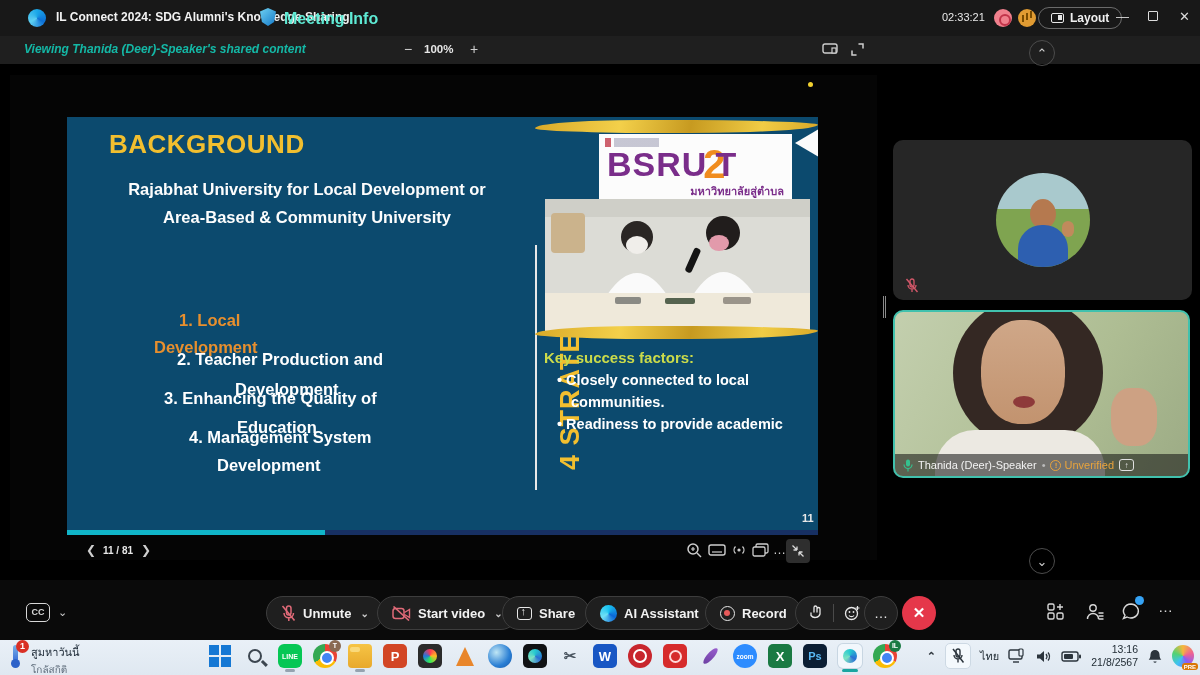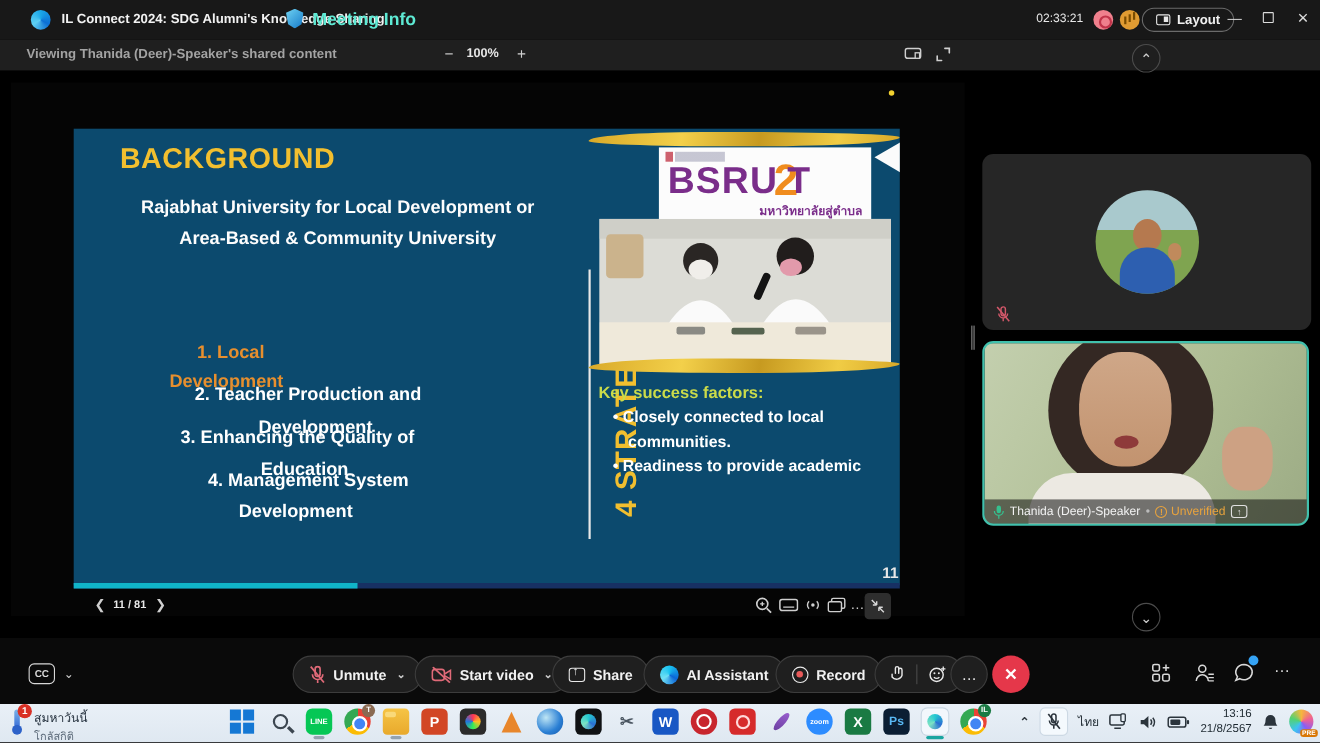--- a/index.html
+++ b/index.html
@@ -25,21 +25,21 @@
   .layout-btn { position:absolute; left:1038px; top:7px; height:22px; padding:0 12px; border:1px solid #6a6a6a; border-radius:12px;
     display:flex; align-items:center; gap:6px; color:#f0f0f0; font-size:12px; font-weight:bold; }
   .layout-glyph { width:13px; height:10px; border:1.5px solid #e8e8e8; border-radius:2px; position:relative; }
   .layout-glyph::after { content:""; position:absolute; right:1px; top:1px; width:4px; height:5px; background:#e8e8e8; }
   .win-btn { position:absolute; top:10px; color:#dcdcdc; font-size:13px; line-height:14px; }
   .min-btn { left:1116px; } .max-btn { left:1148px; } .close-btn { left:1179px; }
   .max-glyph { width:10px; height:10px; border:1.3px solid #dcdcdc; border-radius:1px; }
 
   
   .viewbar { left:0; top:36px; width:1200px; height:28px; background:#1f1f1f; }
-  .viewing-text { position:absolute; left:24px; top:42px; color:#a3a3a3; font-size:12px; font-weight:bold; }
+  .viewing-text { position:absolute; left:24px; top:42px; color:#14b8a6; font-size:12px; font-weight:bold;font-style:italic; }
   .zoom-ctrl { position:absolute; top:41px; color:#cfcfcf; font-size:14px; }
   .zoom-minus { left:404px; } .zoom-plus { left:470px; }
   .zoom-level { position:absolute; left:424px; top:43px; color:#e6e6e6; font-size:11.5px; font-weight:bold; }
   .mini-icon { position:absolute; top:42px; }
 
   
   .content-area { left:10px; top:75px; width:867px; height:485px; background:#050505; }
   .slide { position:absolute; left:57px; top:42px; width:751px; height:415px; background:#0c4a6e; overflow:hidden; }
   .slide-title { position:absolute; left:42px; top:12px; color:#f2bf2f; font-size:26px; font-weight:800; letter-spacing:0.5px; }
   .slide-sub { position:absolute; color:#fdfdfd; font-weight:bold; font-size:16.5px; width:480px; text-align:center; left:0; }
@@ -54,21 +54,21 @@
     background:linear-gradient(90deg,#c23a4a 0 12%,transparent 12% 16%, #b9b9c9 16% 100%); opacity:.8; }
   .bsru-row { position:absolute; left:8px; top:13px; display:flex; align-items:flex-start;justify-content:flex-end; }
   .bsru-main { color:#7a2d8a; font-size:34px; font-weight:800; letter-spacing:1px; line-height:34px; }
   .bsru-2 { color:#f08c1e; font-size:40px; font-weight:800; line-height:34px; margin-left:-4px; margin-right:-10px; }
   .bsru-t { color:#7a2d8a; font-size:34px; font-weight:800; line-height:34px; }
   .bsru-thai { position:absolute; right:8px; top:48px; color:#7a2d8a; font-size:11px; font-weight:bold; }
   .photo-frame { position:absolute; left:478px; top:82px; width:265px; height:133px; background:#f6f6f4; }
   .play-tri { position:absolute; left:728px; top:12px; width:0; height:0; border-top:14px solid transparent; border-bottom:14px solid transparent; border-right:24px solid #fbfbfb; }
   .key-title { position:absolute; left:477px; top:232px; color:#cbdb4a; font-size:15px; font-weight:bold; }
   .bullet { position:absolute; color:#ffffff; font-size:14.5px; font-weight:bold; white-space:nowrap; }
-  .page-num { position:absolute; left:735px; top:395px; color:#e8e8e8; font-size:14px; font-weight:bold; }
+  .page-num { position:absolute; left:735px; top:395px; color:#e8e8e8; font-size:11px; font-weight:bold; }
   .yellow-dot { position:absolute; left:798px; top:7px; width:5px; height:5px; border-radius:50%; background:#f2d12f; }
   .progress-track { position:absolute; left:57px; top:455px; width:751px; height:5px; background:#173063; }
   .progress-fill { height:5px; width:258px; background:#10b5c9; }
 
   .pager-row { position:absolute; left:0px; top:466px; width:867px; height:24px; }
   .pager-chev { position:absolute; top:2px; color:#cfcfcf; font-size:12px; }
   .pager-text { position:absolute; left:93px; top:4px; color:#e8e8e8; font-size:10px; font-weight:bold; }
   .ct-icon { position:absolute; top:1px; width:18px; height:18px; }
   .ct-icon svg { display:block; }
   .collapse-btn { position:absolute; left:776px; top:-2px; width:24px; height:24px; background:#2e2e2e; border-radius:4px; display:flex; align-items:center; justify-content:center; }

